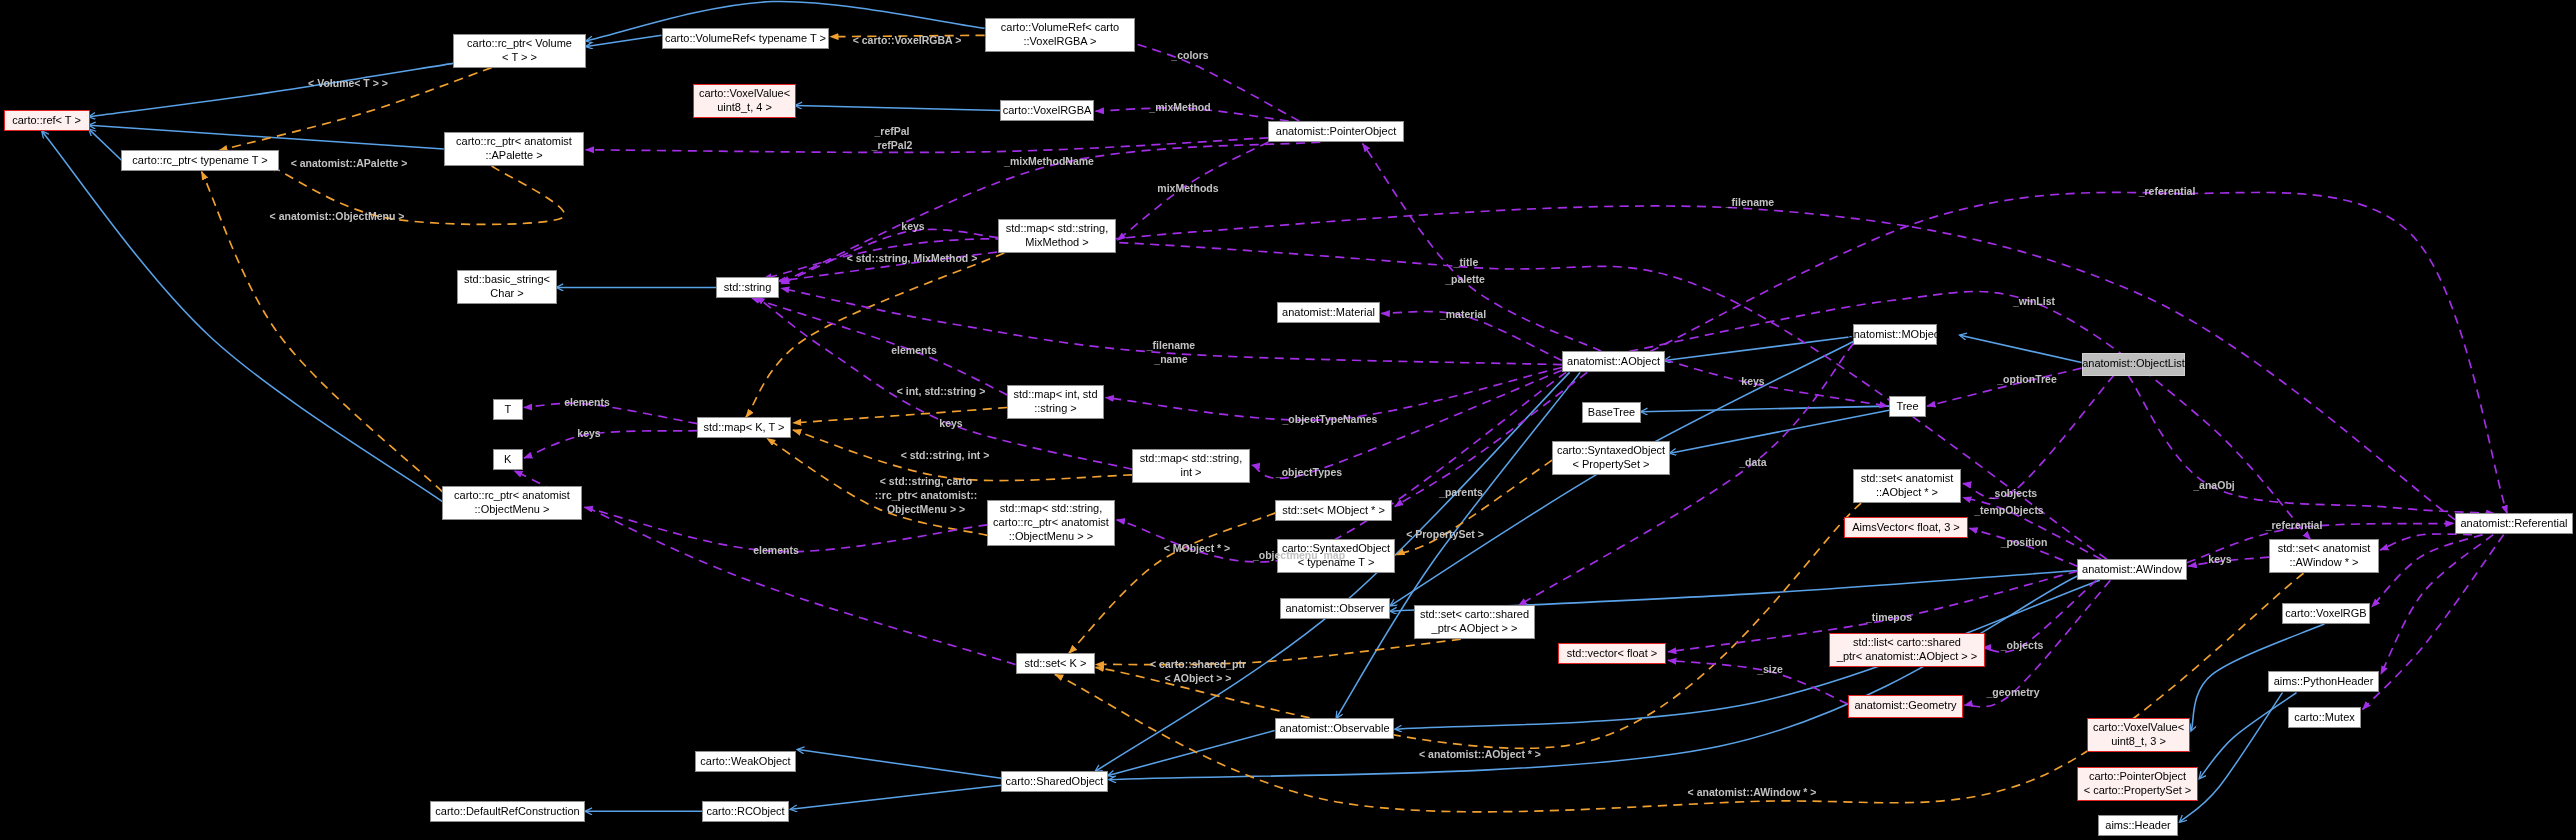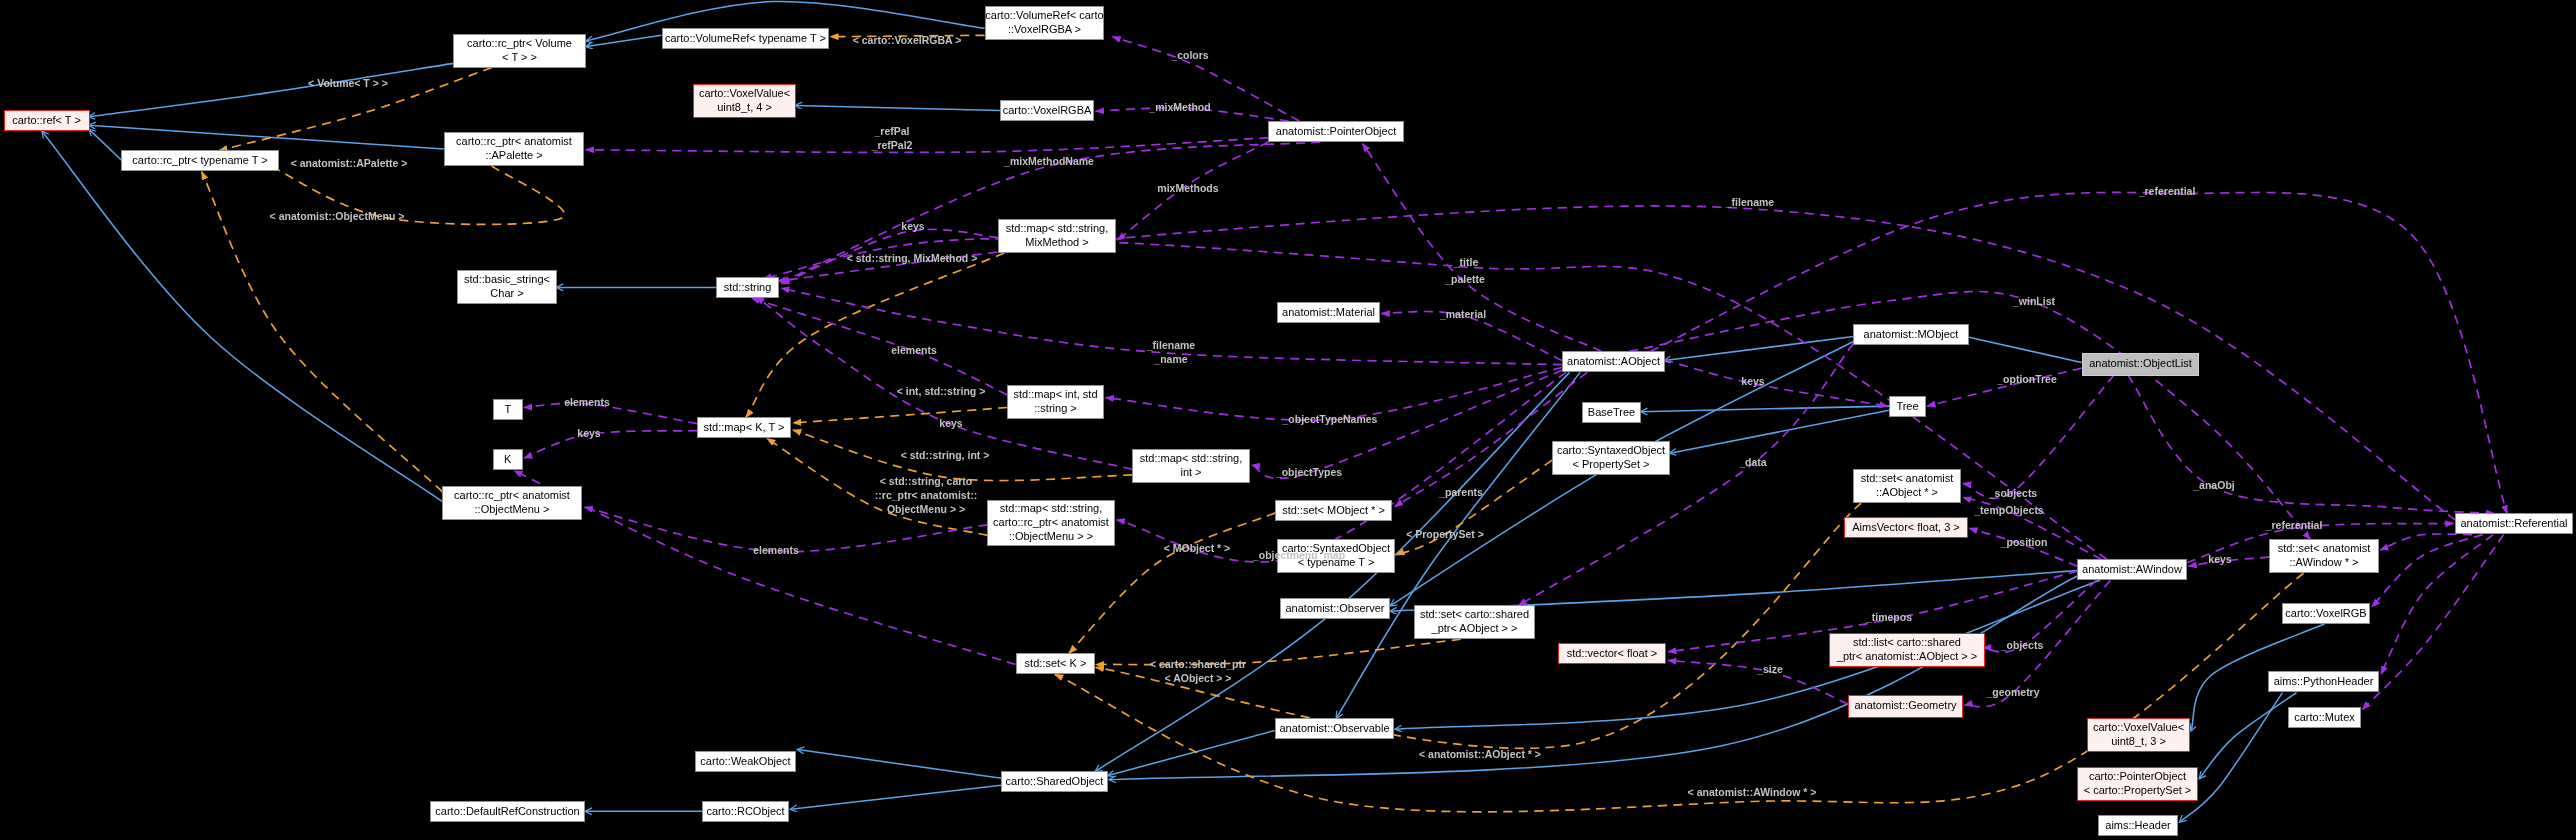--- a/index.html
+++ b/index.html
@@ -116,21 +116,21 @@
       </g>
   </svg>
   <div id="nodes">
       <div class="node red" style="left: 3.5px; top: 110px; width: 86px; min-height: 21px;">carto::ref&lt; T &gt;</div>
       <div class="node normal" style="left: 453px; top: 34px; width: 133px; min-height: 34px;">carto::rc_ptr&lt; Volume
 &lt; T &gt; &gt;</div>
       <div class="node normal" style="left: 444px; top: 132px; width: 140px; min-height: 34px;">carto::rc_ptr&lt; anatomist
 ::APalette &gt;</div>
       <div class="node normal" style="left: 121px; top: 150px; width: 158px; min-height: 21px;">carto::rc_ptr&lt; typename T &gt;</div>
       <div class="node normal" style="left: 662px; top: 28px; width: 167px; min-height: 21px;">carto::VolumeRef&lt; typename T &gt;</div>
-      <div class="node normal" style="left: 985px; top: 6px; width: 119px; min-height: 34px;">carto::VolumeRef&lt; carto
+      <div class="node normal" style="left: 985px; top: 18px; width: 150px; min-height: 34px;">carto::VolumeRef&lt; carto
 ::VoxelRGBA &gt;</div>
       <div class="node red" style="left: 693px; top: 84px; width: 103px; min-height: 34px;">carto::VoxelValue&lt;
 uint8_t, 4 &gt;</div>
       <div class="node normal" style="left: 1000px; top: 100px; width: 94px; min-height: 21px;">carto::VoxelRGBA</div>
       <div class="node normal" style="left: 1268px; top: 121px; width: 136px; min-height: 21px;">anatomist::PointerObject</div>
       <div class="node normal" style="left: 457px; top: 270px; width: 100px; min-height: 34px;">std::basic_string&lt;
 Char &gt;</div>
       <div class="node normal" style="left: 716px; top: 277px; width: 63px; min-height: 21px;">std::string</div>
       <div class="node normal" style="left: 493px; top: 399px; width: 29.5px; min-height: 21px;">T</div>
       <div class="node normal" style="left: 493px; top: 449px; width: 29.5px; min-height: 21px;">K</div>
@@ -148,29 +148,29 @@
 carto::rc_ptr&lt; anatomist
 ::ObjectMenu &gt; &gt;</div>
       <div class="node normal" style="left: 1275px; top: 500px; width: 117px; min-height: 21px;">std::set&lt; MObject * &gt;</div>
       <div class="node normal" style="left: 1277px; top: 539px; width: 118px; min-height: 34px;">carto::SyntaxedObject
 &lt; typename T &gt;</div>
       <div class="node normal" style="left: 1280px; top: 598px; width: 110px; min-height: 21px;">anatomist::Observer</div>
       <div class="node normal" style="left: 1414px; top: 605px; width: 121px; min-height: 34px;">std::set&lt; carto::shared
 _ptr&lt; AObject &gt; &gt;</div>
       <div class="node normal" style="left: 1016px; top: 653px; width: 79px; min-height: 21px;">std::set&lt; K &gt;</div>
       <div class="node normal" style="left: 1562px; top: 351px; width: 103px; min-height: 21px;">anatomist::AObject</div>
-      <div class="node normal" style="left: 1853px; top: 324px; width: 116px; min-height: 21px;">anatomist::MObject</div>
+      <div class="node normal" style="left: 1853px; top: 324px; width: 84px; min-height: 21px;">anatomist::MObject</div>
       <div class="node normal" style="left: 1582px; top: 402px; width: 59px; min-height: 21px;">BaseTree</div>
       <div class="node normal" style="left: 1889px; top: 396px; width: 37px; min-height: 21px;">Tree</div>
       <div class="node normal" style="left: 1552px; top: 441px; width: 118px; min-height: 34px;">carto::SyntaxedObject
 &lt; PropertySet &gt;</div>
       <div class="node normal" style="left: 1853px; top: 469px; width: 108px; min-height: 34px;">std::set&lt; anatomist
 ::AObject * &gt;</div>
       <div class="node red" style="left: 1844px; top: 517px; width: 124px; min-height: 21px;">AimsVector&lt; float, 3 &gt;</div>
-      <div class="node gray" style="left: 2082px; top: 353px; width: 117px; min-height: 22.5px;">anatomist::ObjectList</div>
+      <div class="node gray" style="left: 2082px; top: 353px; width: 103px; min-height: 22.5px;">anatomist::ObjectList</div>
       <div class="node normal" style="left: 2455px; top: 513px; width: 118px; min-height: 21px;">anatomist::Referential</div>
       <div class="node normal" style="left: 2269px; top: 539px; width: 110px; min-height: 34px;">std::set&lt; anatomist
 ::AWindow * &gt;</div>
       <div class="node normal" style="left: 2077px; top: 559px; width: 110px; min-height: 21px;">anatomist::AWindow</div>
       <div class="node normal" style="left: 2282px; top: 603px; width: 88px; min-height: 21px;">carto::VoxelRGB</div>
       <div class="node normal" style="left: 2268px; top: 671px; width: 111px; min-height: 21px;">aims::PythonHeader</div>
       <div class="node normal" style="left: 2288px; top: 707px; width: 73px; min-height: 21px;">carto::Mutex</div>
       <div class="node red" style="left: 1829px; top: 633px; width: 156px; min-height: 34px;">std::list&lt; carto::shared
 _ptr&lt; anatomist::AObject &gt; &gt;</div>
       <div class="node red" style="left: 1848px; top: 695px; width: 115px; min-height: 22.5px;">anatomist::Geometry</div>

